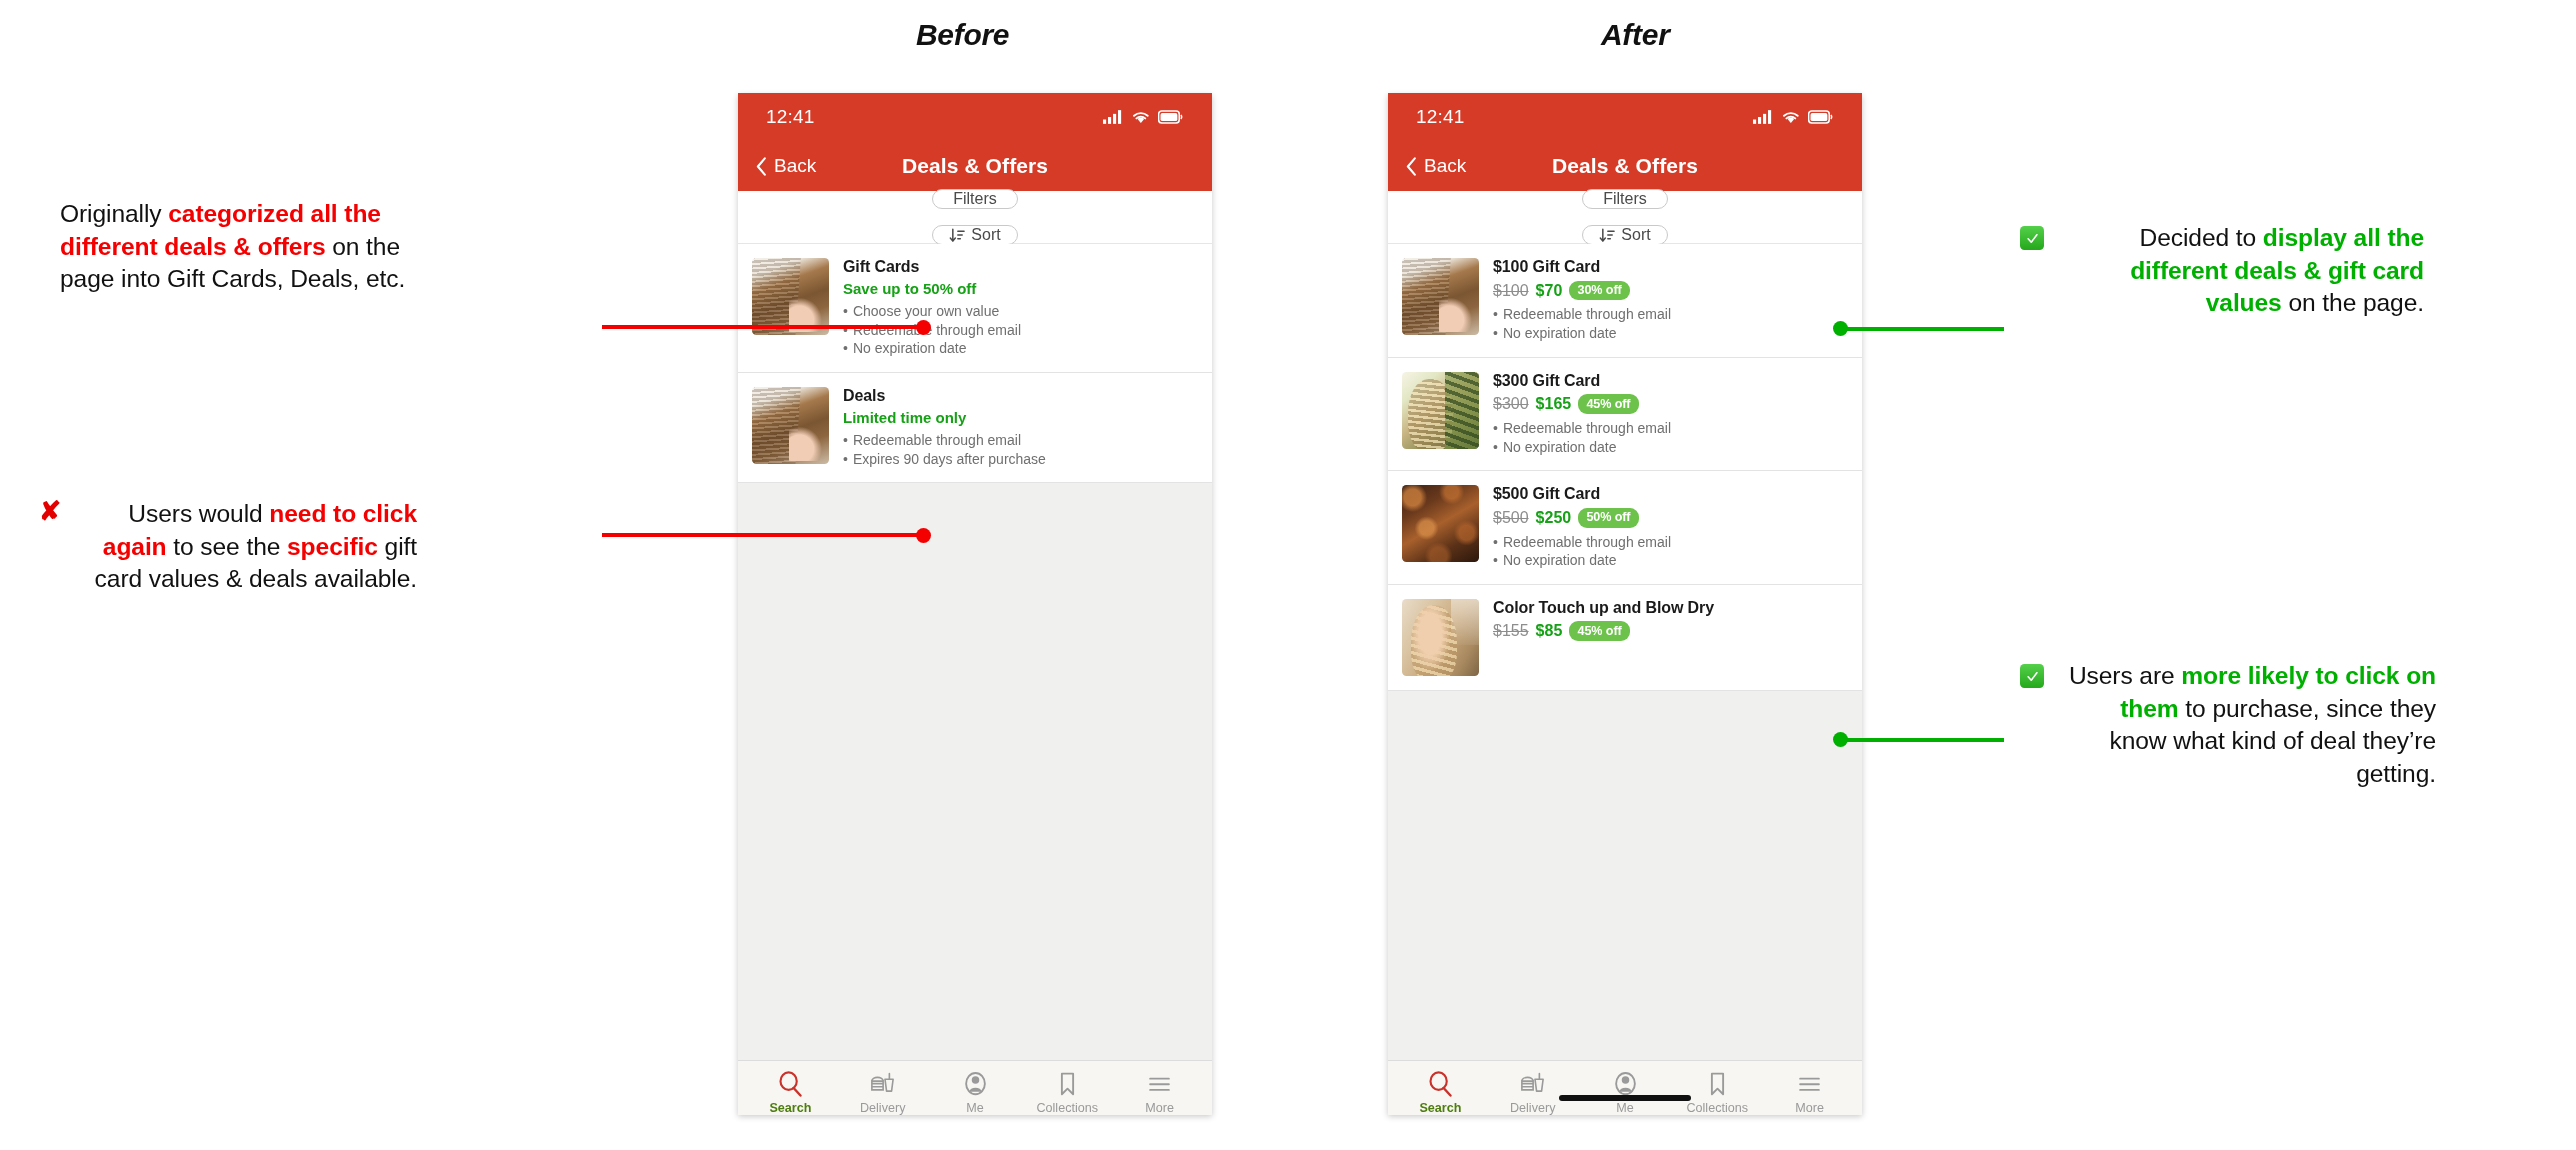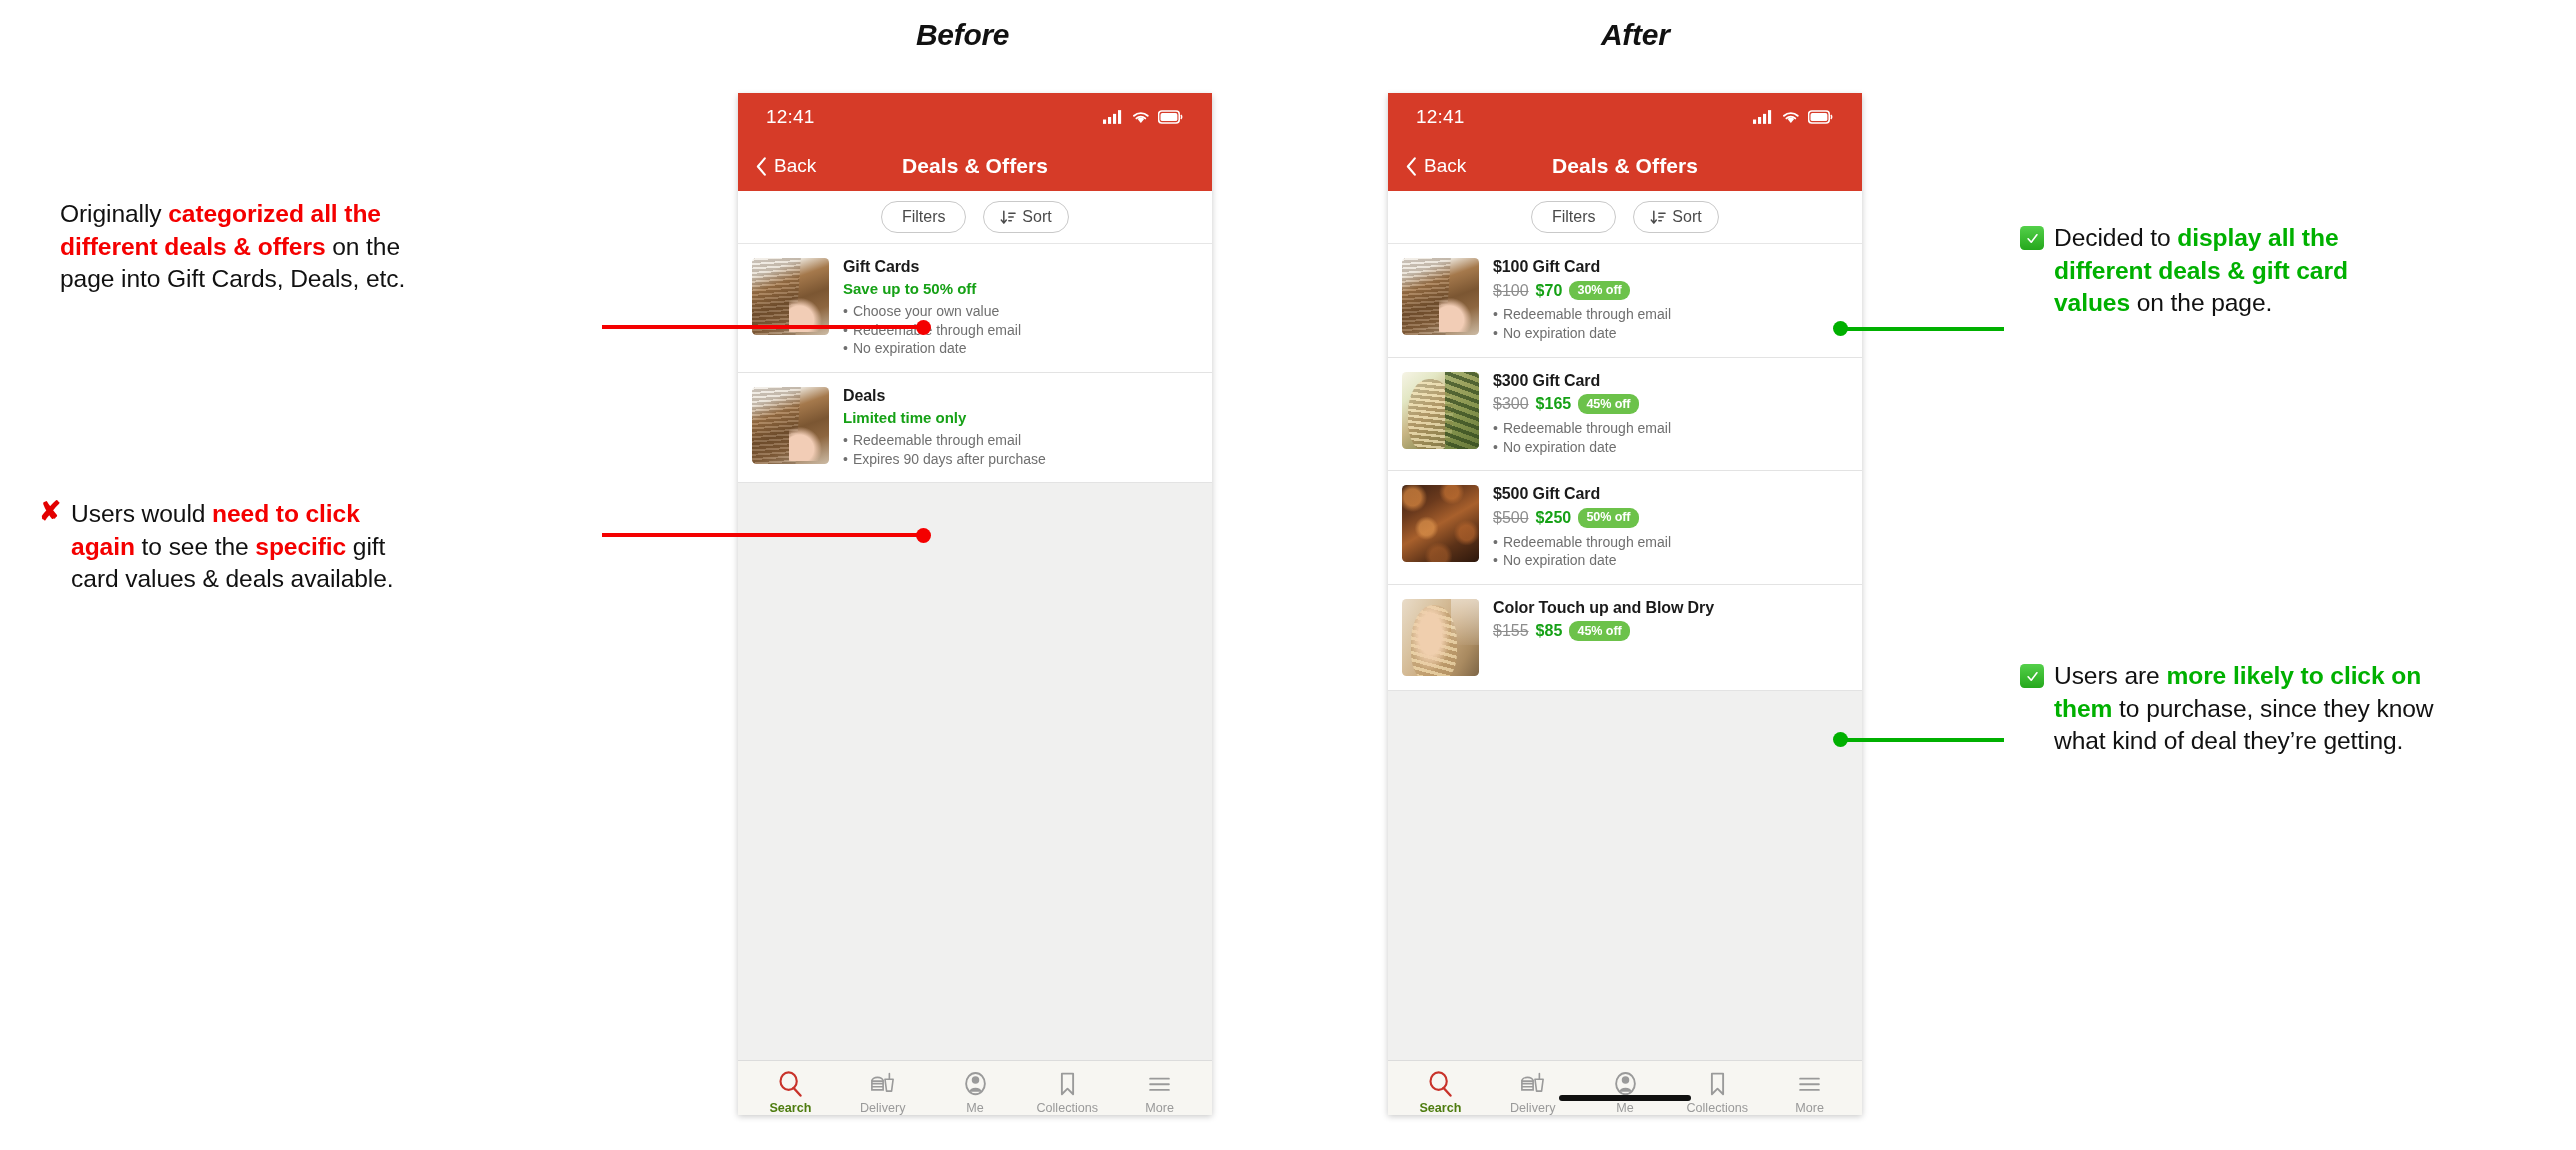--- a/index.html
+++ b/index.html
@@ -54,21 +54,21 @@
   .nav-title {
     position: absolute; left: 0; right: 0; text-align: center;
     color: #ffffff; font-size: 21px; font-weight: bold;
     letter-spacing: 0.1px; pointer-events: none;
   }
 
   
   .toolbar {
     height: 53px; background: #ffffff;
     display: flex; align-items: center; justify-content: center;
-    gap: 16.4px; border-bottom: 0.6px solid #e6e6e6;
+    gap: 16.4px; border-bottom: 0.6px solid #e6e6e6; flex-direction: column;
   }
   .pill {
     border: 0.6px solid #c9c9c9; border-radius: 25px;
     height: 32px; display: flex; align-items: center; justify-content: center;
     gap: 5.7px; padding: 0 20px;
     font-size: 16px; color: #4a4a4a; background: #fff; cursor: pointer;
   }
   .pill.sort { padding: 0 16.4px; }
 
   
@@ -135,21 +135,21 @@
   }
 
   
   .annot {
     position: absolute;
     font-size: 24.6px; line-height: 1.33;
     color: #111111; letter-spacing: -0.1px;
   }
   .annot .hl-red   { color: #F40000; font-weight: bold; }
   .annot .hl-green { color: #00B000; font-weight: bold; }
-  .annot-row { display: flex; gap: 10px; }
+  .annot-row { display: flex; gap: 16px; text-align: right; }
   .annot-mark { flex: 0 0 auto; line-height: 1.18; }
   .annot-text { flex: 1; }
 
   .x-mark {
     color: #E30000; font-size: 26.5px; font-weight: bold;
     line-height: 1.05;
   }
   .check-box {
     width: 24px; height: 24px; border-radius: 4.4px;
     background: linear-gradient(#54d04a, #25a81c);

